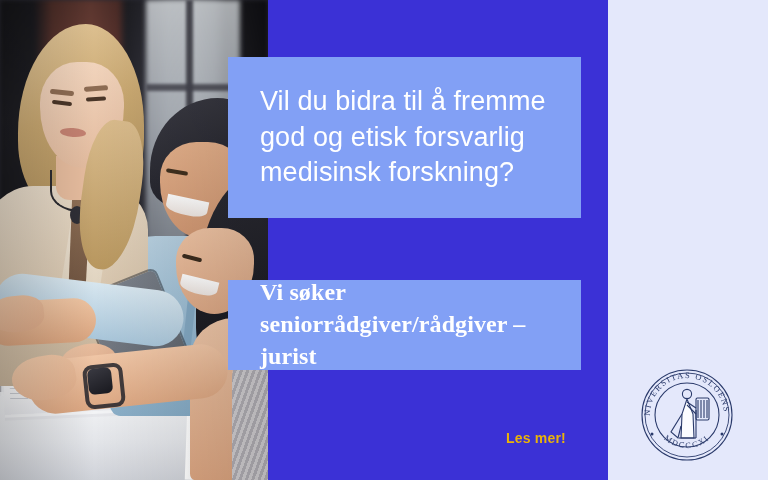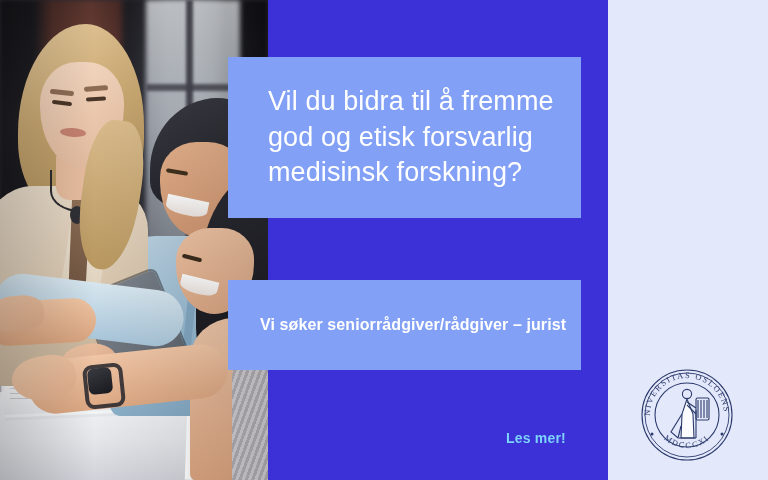--- a/index.html
+++ b/index.html
@@ -293,45 +293,46 @@
     background:#E4E8FB;
   }
 
   
   .headline-box {
     position:absolute; left:228px; top:57px; width:353px; height:161px;
     background:#82A0F5;
     display:flex; align-items:center;
   }
   .headline {
-    margin:8px; padding:0 0 0 32px;
+    margin:0; padding:0 0 0 32px;
     color:#ffffff;
     font-size: 27px;
     line-height: 1.32;
     font-weight: 400;
     letter-spacing: .1px;
   }
 
   .job-box {
     position:absolute; left:228px; top:280px; width:353px; height:90px;
     background:#82A0F5;
     display:flex; align-items:center;
   }
   .job-title {
     margin:0; padding:0 0 0 32px;
     color:#ffffff;
-    font-size: 16px;
+    font-size: 24px;
     line-height: 1.33;
     font-weight: 700;
     letter-spacing: .1px;
+    font-family: Liberation Serif, serif;
   }
 
   .cta {
     position:absolute; left:506px; top:430px;
-    color:#7dd3fc; font-size:14px; font-weight:700; letter-spacing:.2px;text-align:center;
+    color:#eab308; font-size:14px; font-weight:700; letter-spacing:.2px;text-align:center;
   }
 
   
   .rek-logo {
     position:absolute; left:651px; top:27px; width:86px; height:42px;
   }
   .rek-mark { position:absolute; left:0; top:0; width:48px; height:42px; }
   .rek-word {
     position:absolute; left:40px; top:8px;
     color:#123A73; font-size:23px; font-weight:700; letter-spacing:.3px;

